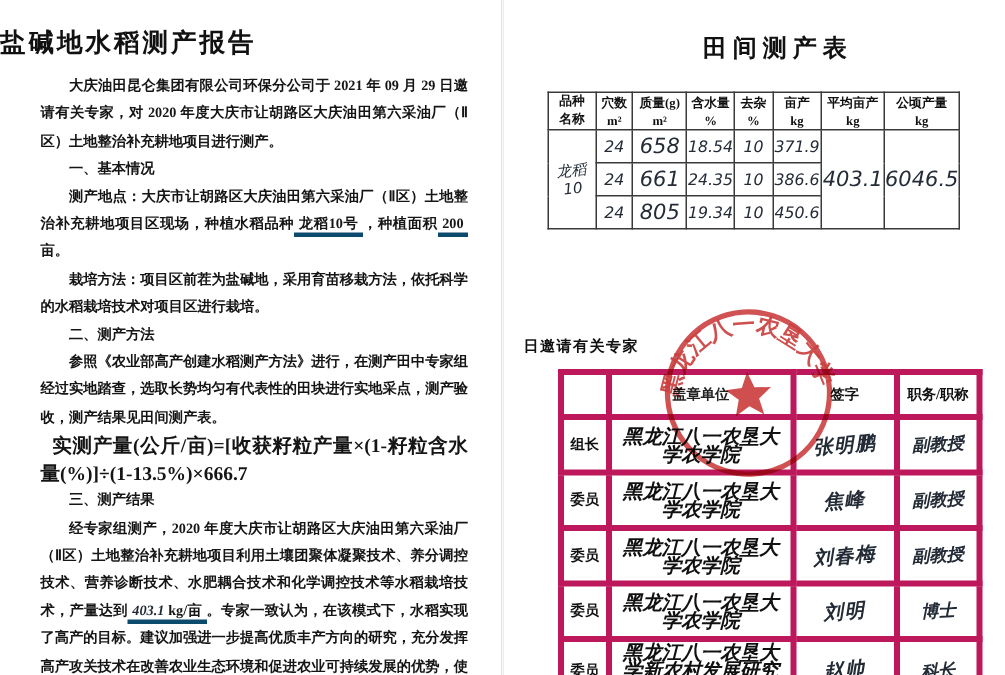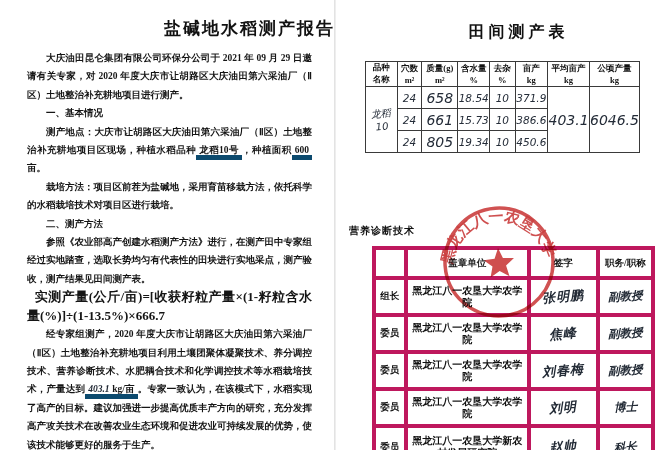--- a/index.html
+++ b/index.html
@@ -7,33 +7,33 @@
     position:relative;width:670px;height:450px;overflow:hidden;
     background:#ffffff;display:flex;
     font-family:"Liberation Serif", serif;color:#1c1c1c;
   }
   .page{position:relative;width:335px;height:450px;background:#fff;}
   .page-left{box-shadow:inset -1px 0 0 #e3e3e3;}
   .page-right{box-shadow:inset 1px 0 0 #eee;}
 
   
   .report-title{
-    position:absolute;top:17px;left:0;width:100%;text-align:right;
+    position:absolute;top:17px;left:0;width:100%;text-align:left;
     font-size:17px;font-weight:700;letter-spacing:2px;color:#111;
   }
   .report-body{
     position:absolute;top:49px;left:27px;right:23px;
     font-size:9.5px;line-height:18.4px;font-weight:700;text-align:justify;
     color:#151515;
   }
   .report-body p{margin:0;text-indent:2em;}
   .report-body p.heading{font-weight:800;}
   .report-body p.formula{text-indent:0.6em;font-size:13px;letter-spacing:0;}
   .blank-fill{
-    font-weight:800;border-bottom:5px solid #0c4a6e;padding:0 3px;
+    font-weight:800;border-bottom:3px solid #0c4a6e;padding:0 3px;
     white-space:nowrap;
   }
   .hw-ink{font-style:italic;color:#1f2733;}
 
   
   .sheet-title{
     position:absolute;top:22px;left:16px;width:100%;text-align:center;
     font-size:16px;font-weight:700;letter-spacing:4px;color:#111;
   }
   table{border-collapse:collapse;}
@@ -56,21 +56,21 @@
     position:absolute;top:224px;left:14px;
     font-size:10px;font-weight:700;letter-spacing:1px;color:#111;
   }
   .expert-table{
     position:absolute;top:246px;left:37px;width:283px;
     font-size:9.5px;text-align:center;color:#111;
   }
   .expert-table th,.expert-table td{border:4px solid #be185d;padding:1px 2px;vertical-align:middle;}
   .expert-table th{font-weight:700;height:24px;}
   .expert-table td{height:31px;}
-  .expert-table .unit-cell{font-weight:700;font-size:10px;line-height:12px;}
+  .expert-table .unit-cell{font-weight:700;font-size:13px;line-height:12px;font-style:italic;}
   .role-cell{font-weight:700;}
   .sig{
     font-family:"DejaVu Sans", sans-serif;font-style:italic;font-weight:600;
     color:#232b36;font-size:13px;display:inline-block;transform:rotate(-5deg);
     letter-spacing:1px;
   }
   .title-hw{
     font-family:"DejaVu Sans", sans-serif;font-style:italic;font-weight:600;
     color:#232b36;font-size:11.5px;display:inline-block;transform:rotate(-3deg);
   }
@@ -87,27 +87,28 @@
 
 <div class="canvas">
 
   <div class="page page-left">
     <div class="report-title">盐碱地水稻测产报告</div>
 
     <div class="report-body">
       <p>大庆油田昆仑集团有限公司环保分公司于 2021 年 09 月 29 日邀请有关专家，对 2020 年度大庆市让胡路区大庆油田第六采油厂（Ⅱ区）土地整治补充耕地项目进行测产。</p>
 
       <p class="heading">一、基本情况</p>
-      <p><span>测产地点：大庆市让胡路区大庆油田第六采油厂（Ⅱ区）土地整治补充耕地项目区现场，种植水稻品种</span><span class="blank-fill">龙稻10号</span><span>，种植面积</span><span class="blank-fill">600</span><span>亩。</span></p>
+      <p><span>测产地点：大庆市让胡路区大庆油田第六采油厂（Ⅱ区）土地整治补充耕地项目区现场，种植水稻品种</span><span class="blank-fill">龙稻10号</span><span>，种植面积</span><span class="blank-fill">200</span><span>亩。</span></p>
       <p>栽培方法：项目区前茬为盐碱地，采用育苗移栽方法，依托科学的水稻栽培技术对项目区进行栽培。</p>
 
       <p class="heading">二、测产方法</p>
       <p>参照《农业部高产创建水稻测产方法》进行，在测产田中专家组经过实地踏查，选取长势均匀有代表性的田块进行实地采点，测产验收，测产结果见田间测产表。</p>
       <p class="formula">实测产量(公斤/亩)=[收获籽粒产量×(1-籽粒含水量(%)]÷(1-13.5%)×666.7</p>
 
+      <p class="heading">三、测产结果</p>
       <p><span>经专家组测产，2020 年度大庆市让胡路区大庆油田第六采油厂（Ⅱ区）土地整治补充耕地项目利用土壤团聚体凝聚技术、养分调控技术、营养诊断技术、水肥耦合技术和化学调控技术等水稻栽培技术，产量达到</span><span class="blank-fill"><span class="hw-ink">403.1</span> <span>kg/亩</span></span><span>。专家一致认为，在该模式下，水稻实现了高产的目标。建议加强进一步提高优质丰产方向的研究，充分发挥高产攻关技术在改善农业生态环境和促进农业可持续发展的优势，使该技术能够更好的服务于生产。</span></p>
     </div>
   </div>
 
   <div class="page page-right">
     <div class="sheet-title">田间测产表</div>
 
     <table class="field-table">
       <colgroup>
         <col style="width:36px">
@@ -162,35 +163,35 @@
           <td class="hw hw-big">658</td>
           <td class="hw">18.54</td>
           <td class="hw">10</td>
           <td class="hw">371.9</td>
           <td rowspan="3" class="hw hw-big">403.1</td>
           <td rowspan="3" class="hw hw-big">6046.5</td>
         </tr>
         <tr>
           <td class="hw">24</td>
           <td class="hw hw-big">661</td>
-          <td class="hw">15.73</td>
+          <td class="hw">24.35</td>
           <td class="hw">10</td>
           <td class="hw">386.6</td>
         </tr>
         <tr>
           <td class="hw">24</td>
           <td class="hw hw-big">805</td>
           <td class="hw">19.34</td>
           <td class="hw">10</td>
           <td class="hw">450.6</td>
         </tr>
       </tbody>
     </table>
 
-    <div class="panel-heading">营养诊断技术</div>
+    <div class="panel-heading">日邀请有关专家</div>
 
     <table class="expert-table">
       <colgroup>
         <col style="width:32px">
           <col style="width:125px">
           <col style="width:70px">
           <col style="width:56px">
       </colgroup>
       <thead>
         <tr>

